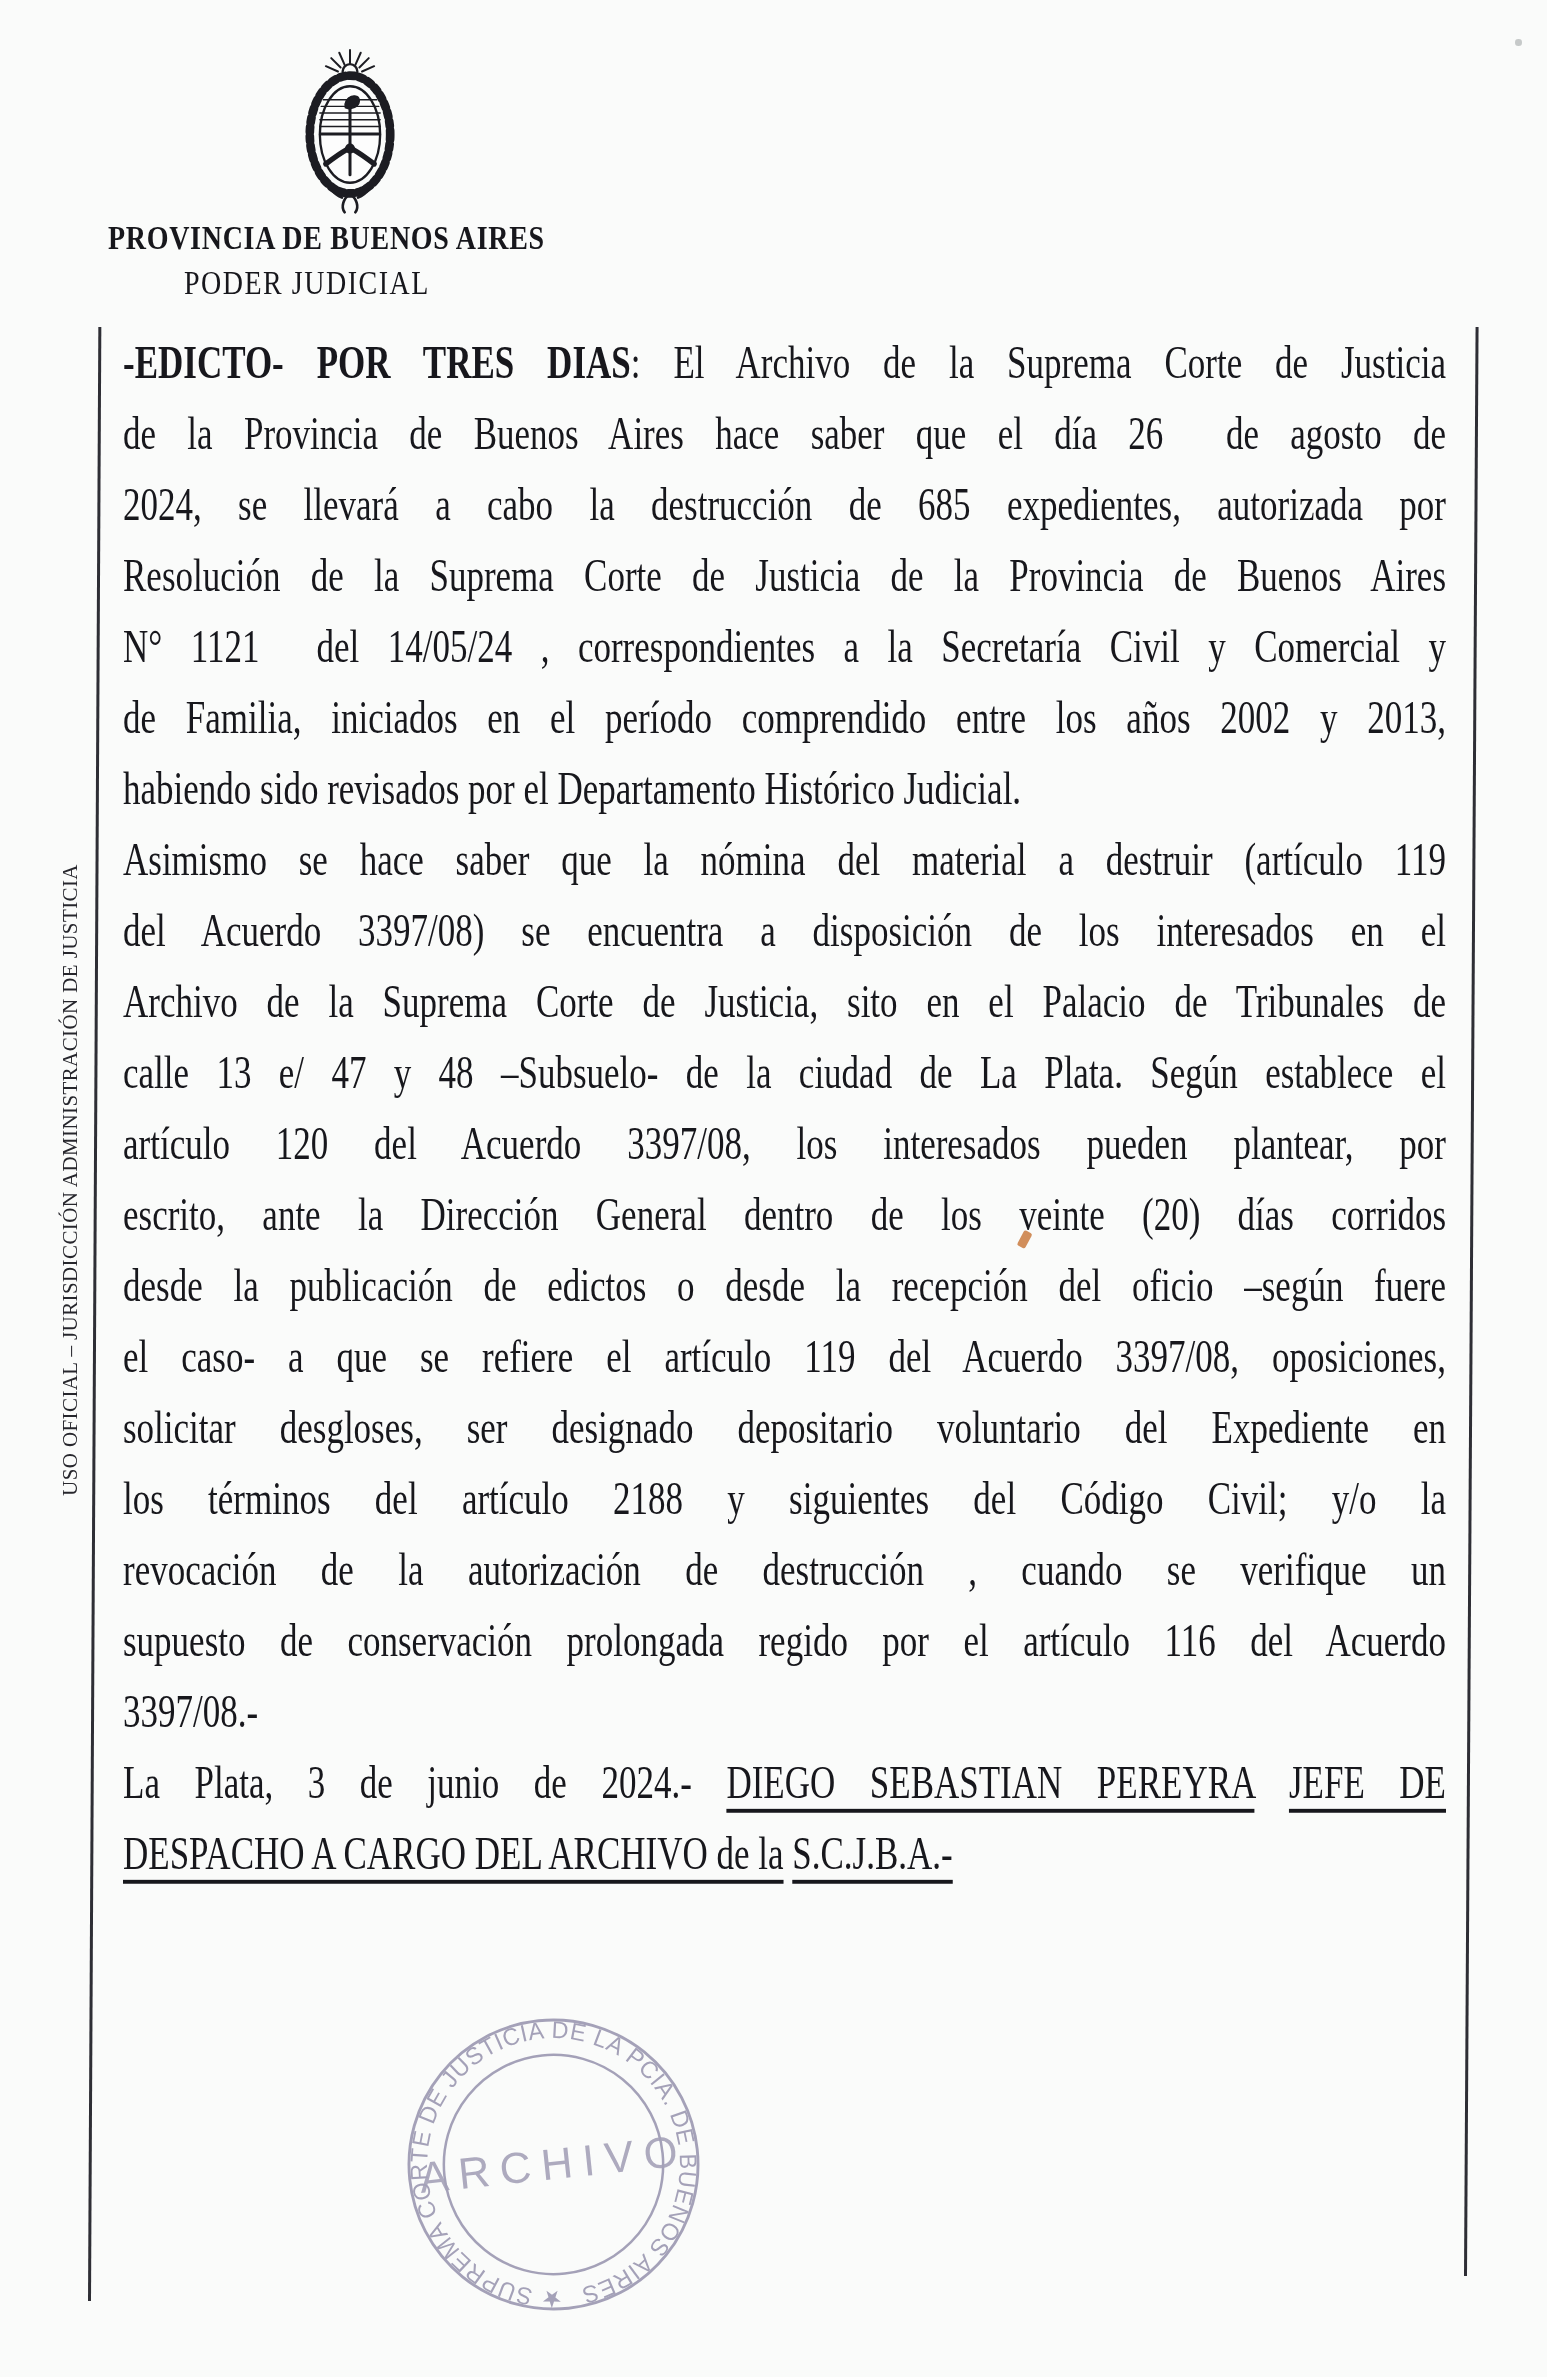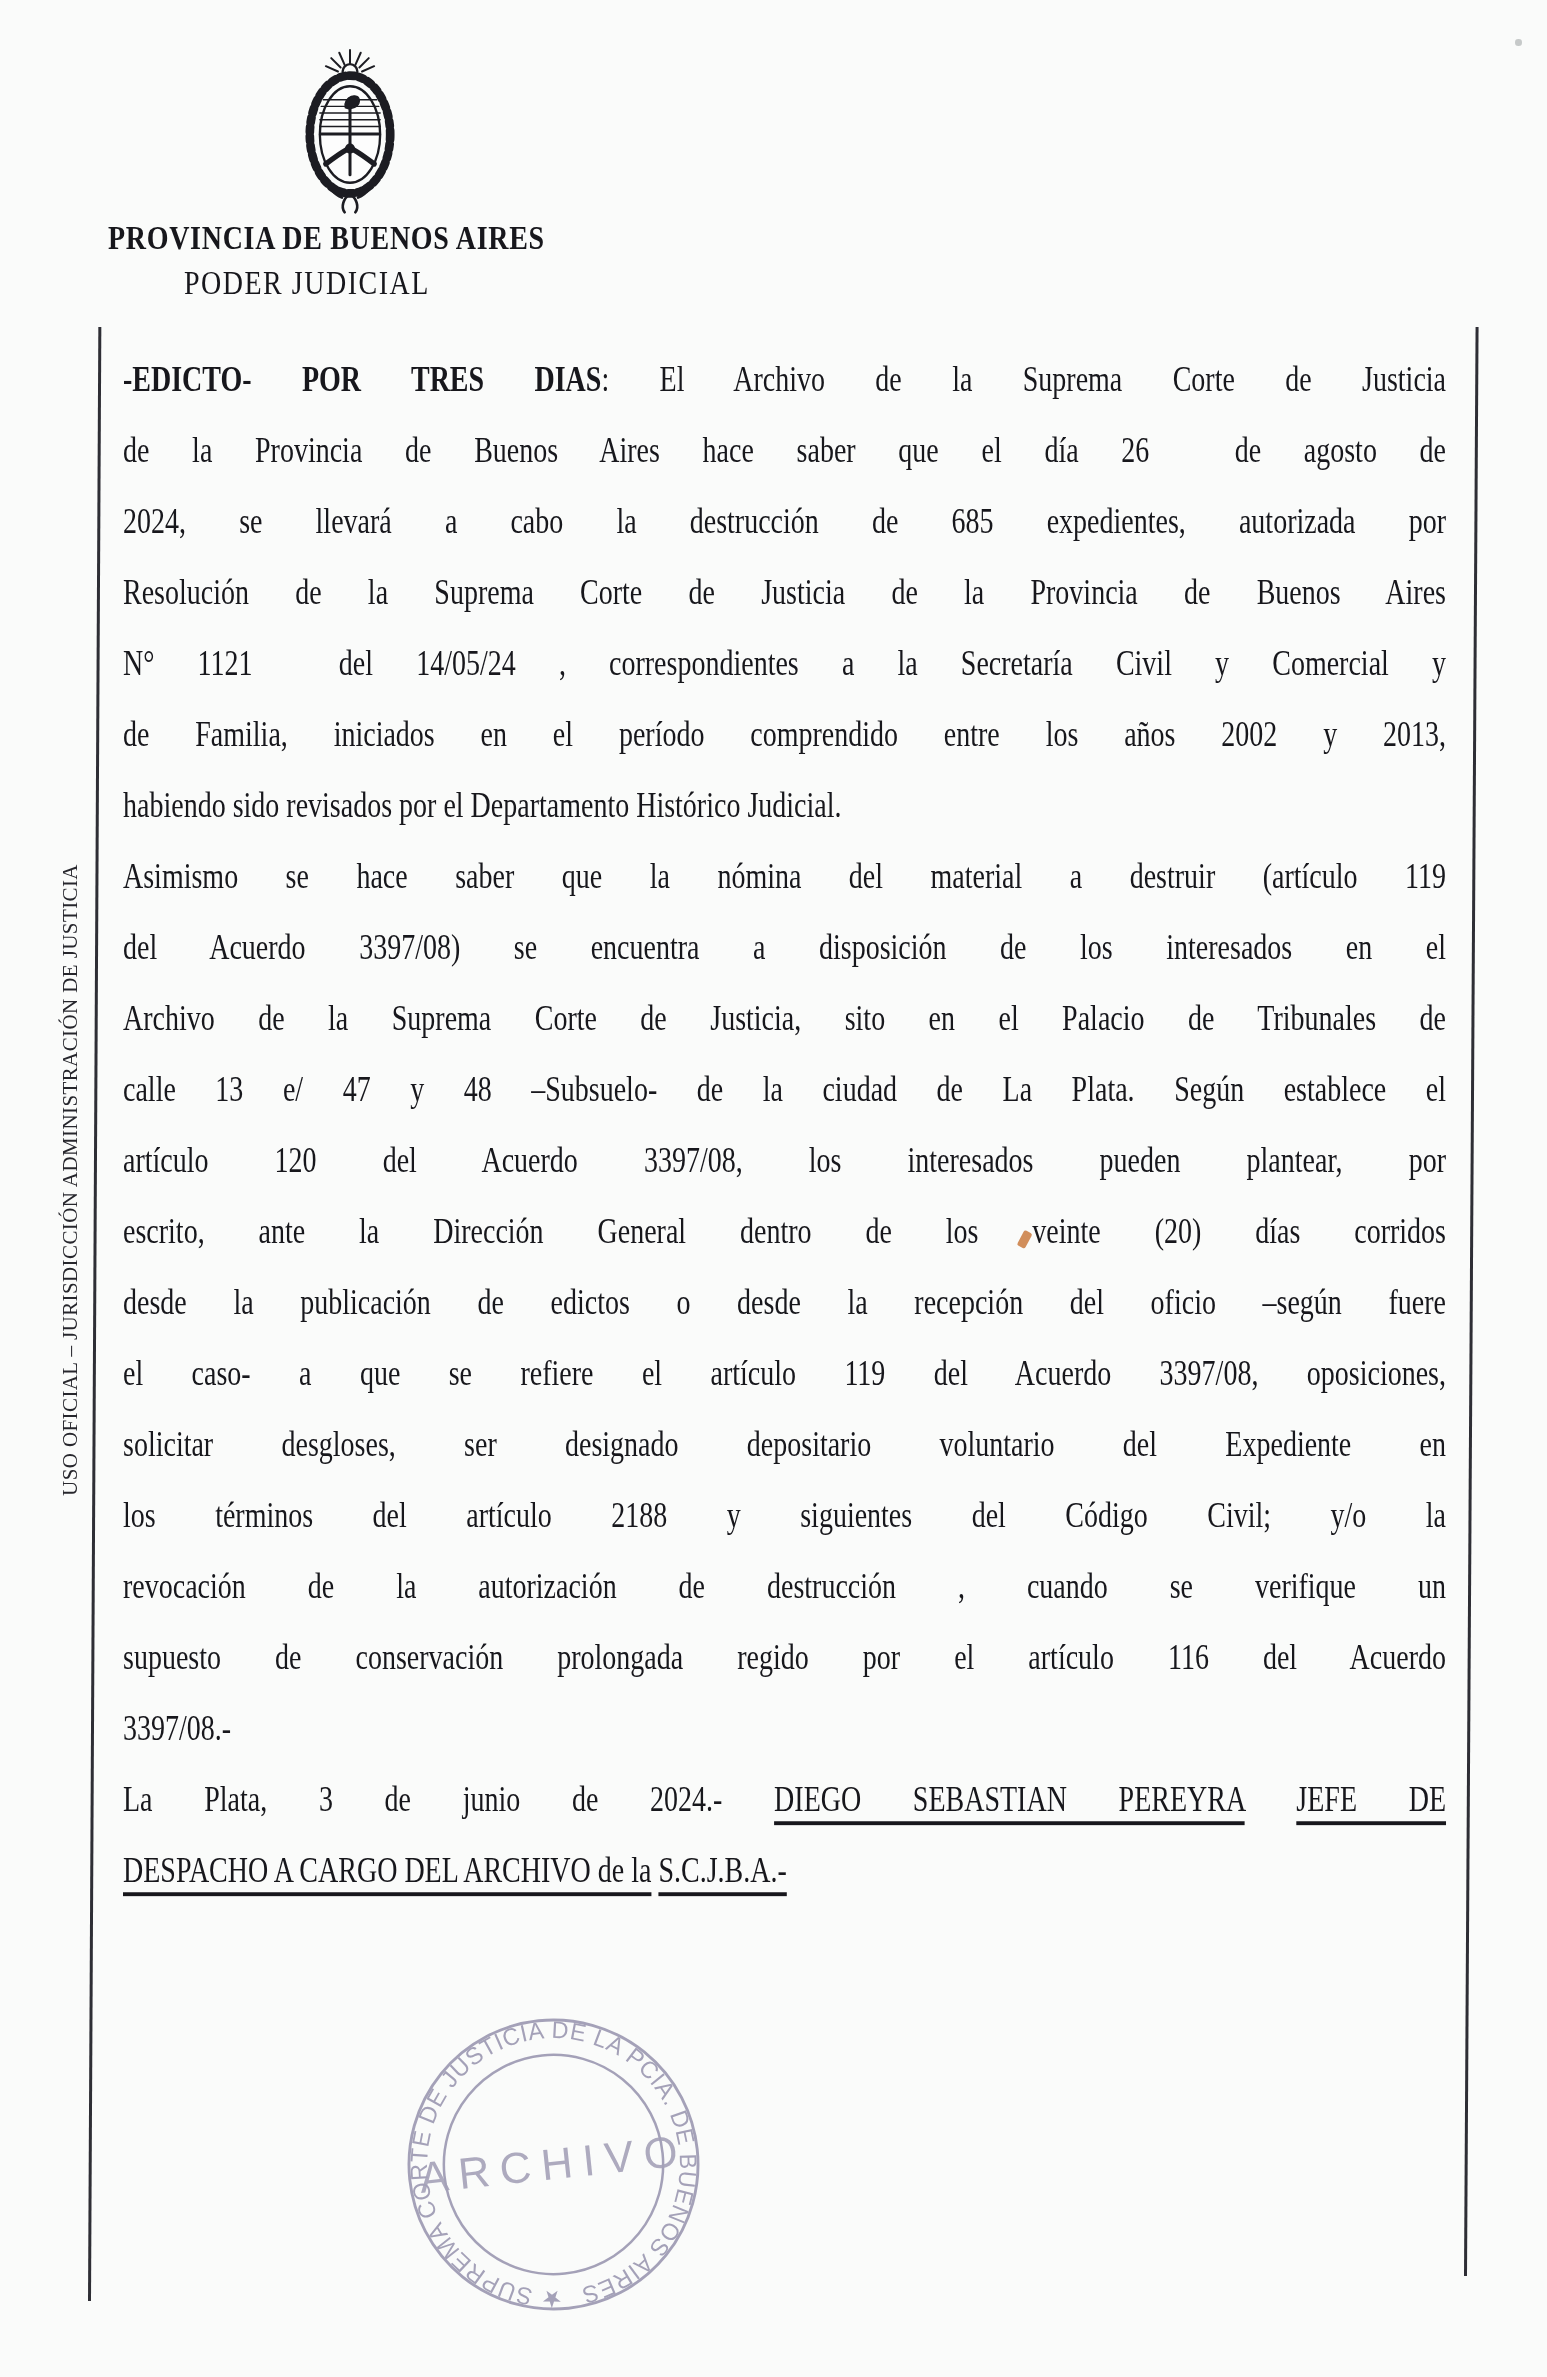--- a/index.html
+++ b/index.html
@@ -25,22 +25,22 @@
     font-size:28px;letter-spacing:1.5px;
     transform:scaleY(1.22);transform-origin:center top;
     white-space:nowrap;
   }
   
   .rule{position:absolute;width:2.9px;background:var(--rule,#2e2e35);}
   .rule-left{left:88px;top:327px;height:1974px;transform:rotate(0.30deg);transform-origin:bottom left;}
   .rule-right{left:1464px;top:327px;height:1949px;transform:rotate(0.34deg);transform-origin:bottom left;}
   
   .doc-body{
-    position:absolute;left:123px;top:343px;width:1323px;
-    font-size:28px;line-height:71px;
+    position:absolute;left:123px;top:328px;width:1323px;
+    font-size:35px;line-height:71px;
   }
   .line{
     height:71px;
     transform:scaleY(1.30);transform-origin:center;
     white-space:nowrap;
   }
   .line.just{text-align:justify;text-align-last:justify;white-space:normal;}
   .b{font-weight:bold;}
   .u{text-decoration:underline;text-decoration-thickness:2.5px;text-underline-offset:8px;}
   

